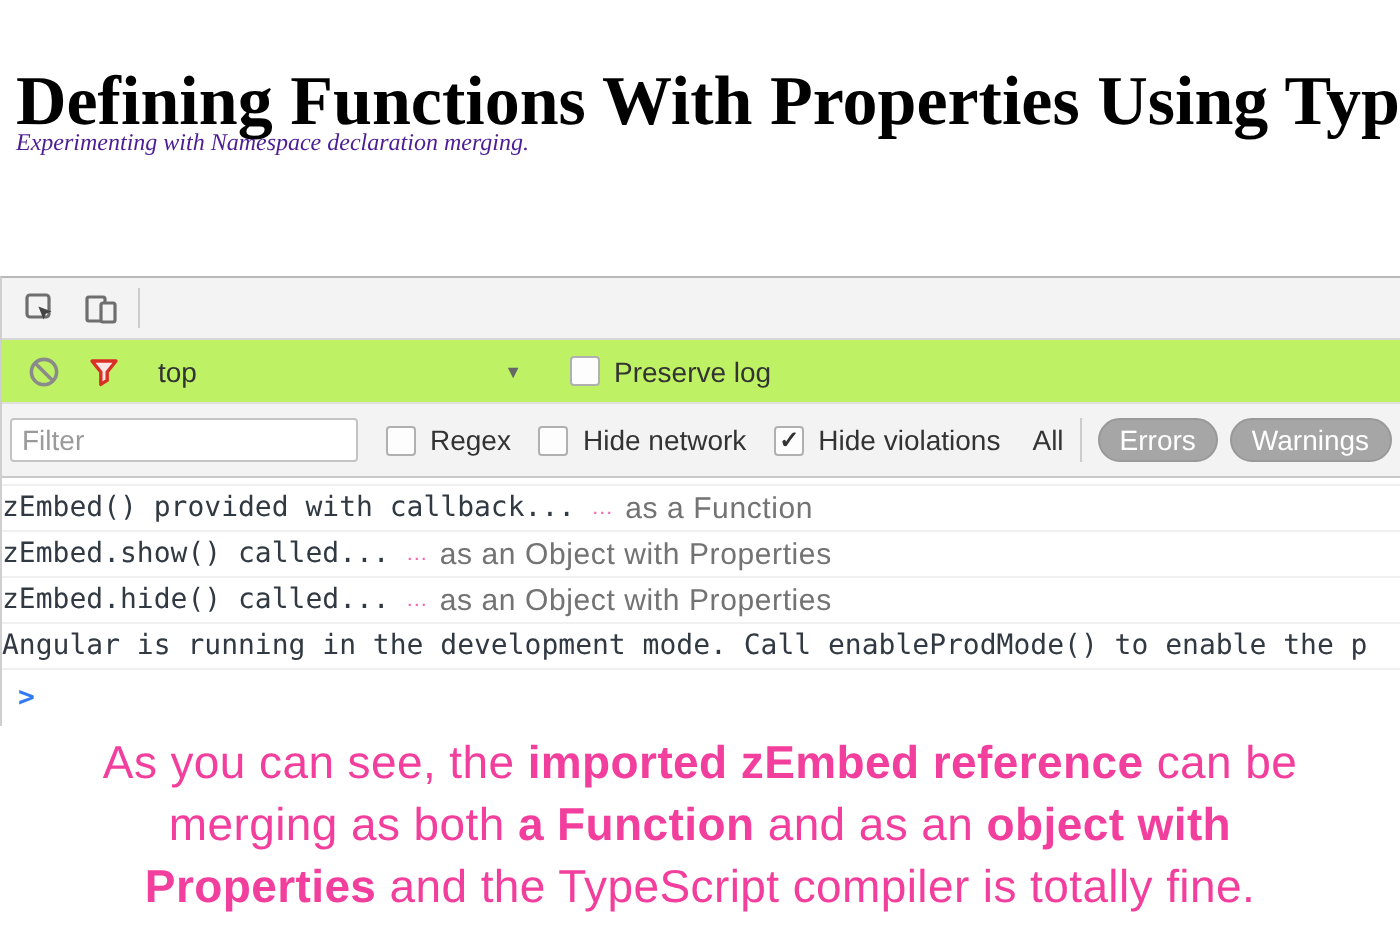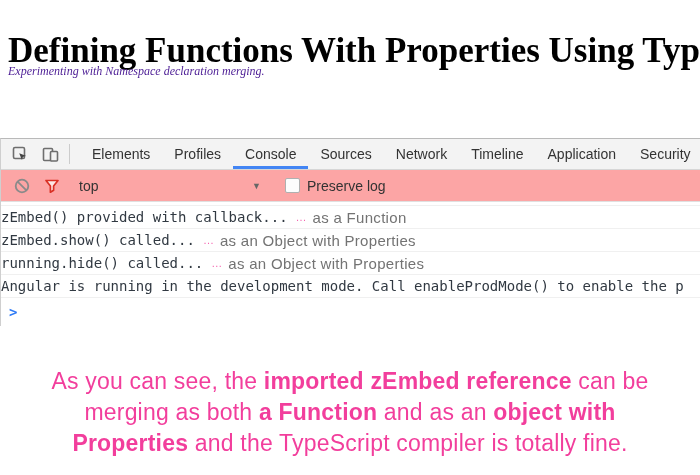--- a/index.html
+++ b/index.html
@@ -30,21 +30,21 @@
   .tab-icons{display:flex;align-items:center;gap:12px;padding-right:10px;}
   .icon-btn{display:flex;align-items:center;justify-content:center;width:18px;height:18px;}
   .vsep{width:1px;background:#ccc;align-self:center;height:20px;flex-shrink:0;}
   .tabs{display:flex;flex:1;overflow:hidden;margin-left:10px;}
   .tab{
     display:flex;align-items:center;padding:0 12px;flex-shrink:0;
     border-bottom:3px solid transparent;padding-top:3px;color:#333;
   }
   .tab.active{border-bottom-color:#4285f4;}
   .toolbar2{
-    height:31px;background:#fca5a5;border-bottom:1px solid #e0e0e0;
+    height:31px;background:#bef264;border-bottom:1px solid #e0e0e0;
     display:flex;align-items:center;padding-left:12px;
   }
   .toolbar2 .icon-btn{margin-right:12px;}
   .ctx-dropdown{
     display:flex;align-items:center;justify-content:space-between;
     width:182px;margin-left:6px;color:#333;
   }
   .ctx-arrow{font-size:9px;color:#666;}
   .cb{
     width:13px;height:13px;border:1px solid #b0b0b0;border-radius:2px;background:#fdfdfd;
@@ -107,30 +107,20 @@
         </svg>
       </span>
       <span class="icon-btn">
         <svg width="17" height="17" viewBox="0 0 17 17">
           <rect x="1.5" y="2.5" width="9" height="12" rx="1" fill="none" stroke="#6e6e6e" stroke-width="1.6"></rect>
           <rect x="8.5" y="5.5" width="7" height="9.5" rx="1" fill="#f3f3f3" stroke="#6e6e6e" stroke-width="1.6"></rect>
         </svg>
       </span>
     </div>
     <div class="vsep"></div>
-    <div class="tabs">
-      <div class="tab">Elements</div>
-      <div class="tab">Profiles</div>
-      <div class="tab active">Console</div>
-      <div class="tab">Sources</div>
-      <div class="tab">Network</div>
-      <div class="tab">Timeline</div>
-      <div class="tab">Application</div>
-      <div class="tab">Security</div>
-    </div>
   </div>
 
   <div class="toolbar2">
     <span class="icon-btn">
       <svg width="16" height="16" viewBox="0 0 16 16">
         <circle cx="8" cy="8" r="6.3" fill="none" stroke="#8a8a8a" stroke-width="1.8"></circle>
         <line x1="3.6" y1="3.6" x2="12.4" y2="12.4" stroke="#8a8a8a" stroke-width="1.8"></line>
       </svg>
     </span>
     <span class="icon-btn">
@@ -139,34 +129,50 @@
       </svg>
     </span>
     <div class="ctx-dropdown">
       <span>top</span>
       <span class="ctx-arrow">▼</span>
     </div>
     <span class="cb"></span>
     <span class="cb-label">Preserve log</span>
   </div>
 
+  <div class="filterrow">
+    <input class="filter-input" type="text" placeholder="Filter" style="">
+    <span class="cb"></span>
+    <span class="cb-label">Regex</span>
+    <span class="cb"></span>
+    <span class="cb-label">Hide network</span>
+    <span class="cb">
+        <span>✓</span>
+      </span>
+    <span class="cb-label">Hide violations</span>
+    <span class="all-label">All</span>
+    <div class="vsep"></div>
+    <span class="pill">Errors</span>
+    <span class="pill">Warnings</span>
+
+  </div>
 
   <div class="console-list">
     <div class="c-row">
       <span class="c-code">zEmbed() provided with callback...</span>
       <span class="c-ell">…</span>
       <span class="c-note">as a Function</span>
     </div>
     <div class="c-row">
       <span class="c-code">zEmbed.show() called...</span>
       <span class="c-ell">…</span>
       <span class="c-note">as an Object with Properties</span>
     </div>
     <div class="c-row">
-      <span class="c-code">running.hide() called...</span>
+      <span class="c-code">zEmbed.hide() called...</span>
       <span class="c-ell">…</span>
       <span class="c-note">as an Object with Properties</span>
     </div>
     <div class="c-row">
       <span class="c-code">Angular is running in the development mode. Call enableProdMode() to enable the p</span>
     </div>
     <div class="prompt-row">
       <span class="prompt">&gt;</span>
     </div>
   </div>

